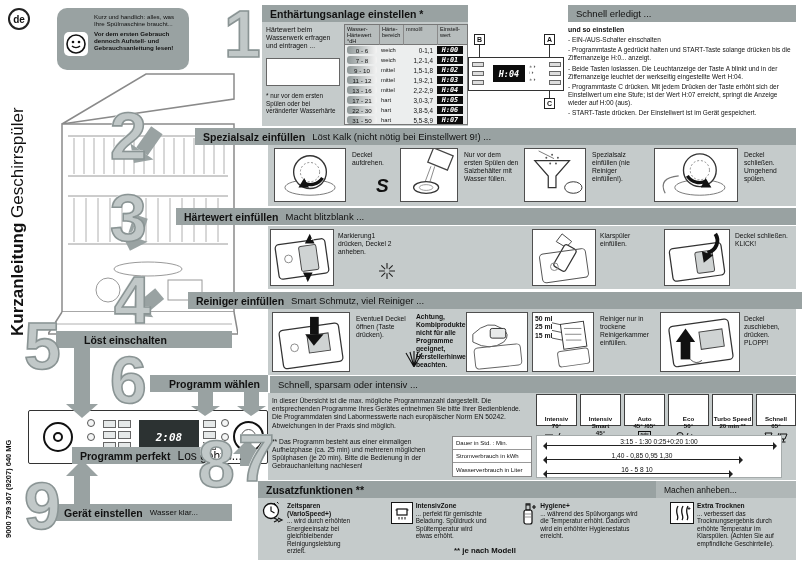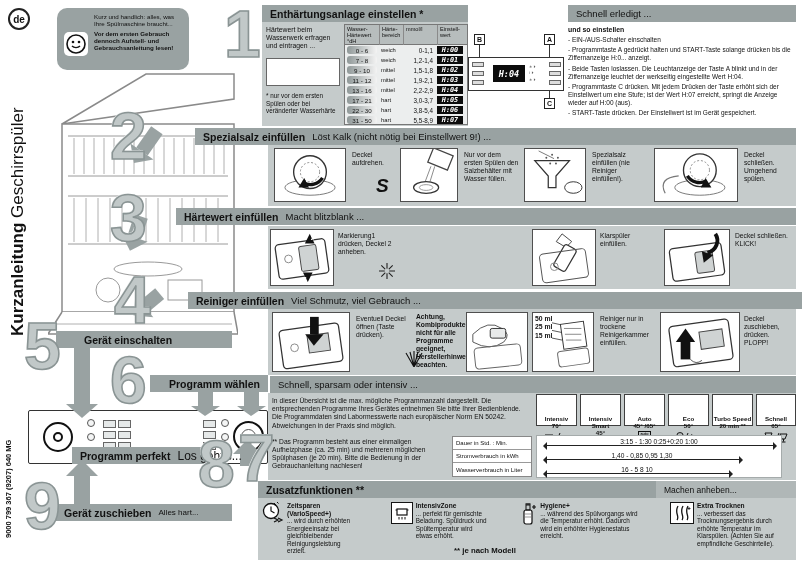--- a/index.html
+++ b/index.html
@@ -289,21 +289,21 @@
         <rect x="32" y="22" width="18" height="22" rx="2" fill="#cfd3d3" stroke="#444" transform="rotate(-8 41 33)"></rect>
         <path d="M52,4 a16,14 0 0 1 -8,20" fill="none" stroke="#111" stroke-width="4"></path>
         <polygon points="38,22 50,26 40,34" fill="#111"></polygon>
       </svg>
   </div>
   <div class="cap" style="left:467px;top:6px;width:56px">Deckel schließen. KLICK!</div>
 </div>
 
 <div class="bar" style="left:188px;top:292px;width:637px">
     <span class="t">Reiniger einfüllen</span>
-    <span class="s">Viel Schmutz, viel Gebrauch ...</span>
+    <span class="s">Smart Schmutz, viel Reiniger ...</span>
   </div>
 <div class="graybody" style="left:268px;top:309px;width:528px;height:66px">
   <div class="imgbox" style="left:4px;top:3px;width:78px;height:60px">
     <svg class="fit" viewBox="0 0 78 60">
         <rect x="8" y="14" width="62" height="40" rx="4" fill="#fff" stroke="#333" stroke-width="1.3" transform="rotate(-8 39 34)"></rect>
         <rect x="36" y="22" width="22" height="18" fill="#cfd3d3" stroke="#444" transform="rotate(-8 47 31)"></rect>
         <rect x="38" y="4" width="9" height="18" fill="#111"></rect>
         <polygon points="33,22 52,22 42,34" fill="#111"></polygon>
         <circle cx="22" cy="36" r="4" fill="none" stroke="#888"></circle>
       </svg>
@@ -340,32 +340,32 @@
         <rect x="40" y="18" width="24" height="18" fill="#cfd3d3" stroke="#444" transform="rotate(-8 52 27)"></rect>
         <rect x="20" y="30" width="10" height="18" fill="#111"></rect>
         <polygon points="15,30 35,30 25,16" fill="#111"></polygon>
         <path d="M30,48 q6,6 12,1" fill="none" stroke="#555"></path>
       </svg>
   </div>
   <div class="cap" style="left:476px;top:6px;width:50px">Deckel zuschieben, drücken. PLOPP!</div>
 </div>
 
 <div class="bar" style="left:56px;top:331px;width:176px">
-    <span class="t" style="padding-left:20px">Gerät einschalten</span>
+    <span class="t" style="padding-left:20px">Löst einschalten</span>
   </div>
 <div class="bar" style="left:150px;top:375px;width:118px">
     <span class="t" style="margin-left:auto">Programm wählen</span>
   </div>
 <div class="bar" style="left:72px;top:447px;width:134px">
     <span class="t">Programm perfekt</span>
     <span class="s" style="font-size:12px">Los geht's...</span>
   </div>
 <div class="bar" style="left:56px;top:504px;width:176px">
-    <span class="t">Gerät zuschieben</span>
-    <span class="s" style="font-size:8px">Alles hart...</span>
+    <span class="t">Gerät einstellen</span>
+    <span class="s" style="font-size:8px">Wasser klar...</span>
   </div>
 
 <div class="abs" style="left:28px;top:410px;width:240px;height:54px;background:#fff;border:1.5px solid #333;border-radius:2px;z-index:1">
   <div class="abs" style="left:14px;top:11px;width:30px;height:30px;border:2px solid #111;border-radius:50%;display:flex;align-items:center;justify-content:center">
       <div style="width:10px;height:10px;border:2px solid #111;border-radius:50%"></div>
     </div>
   <div class="abs" style="left:58px;top:8px">
       <div class="cir"></div>
       <div class="cir"></div>
       <div class="cir"></div>
@@ -377,20 +377,23 @@
       </div>
     <div class="btnrow">
         <div class="btn"></div>
         <div class="btn"></div>
       </div>
     <div class="btnrow">
         <div class="btn"></div>
         <div class="btn"></div>
       </div>
   </div>
+  <div class="abs" style="left:110px;top:9px;width:60px;height:35px;background:#2c3232;color:#fff;display:flex;align-items:center;justify-content:center">
+      <span style="font-family:'DejaVu Sans Mono',monospace;font-style:italic;font-weight:bold;font-size:11px">2:08</span>
+    </div>
   <div class="abs" style="left:174px;top:9px">
     <div class="btnrow">
         <div class="btn"></div>
       </div>
     <div class="btnrow">
         <div class="btn"></div>
       </div>
     <div class="btnrow">
         <div class="btn"></div>
       </div>

